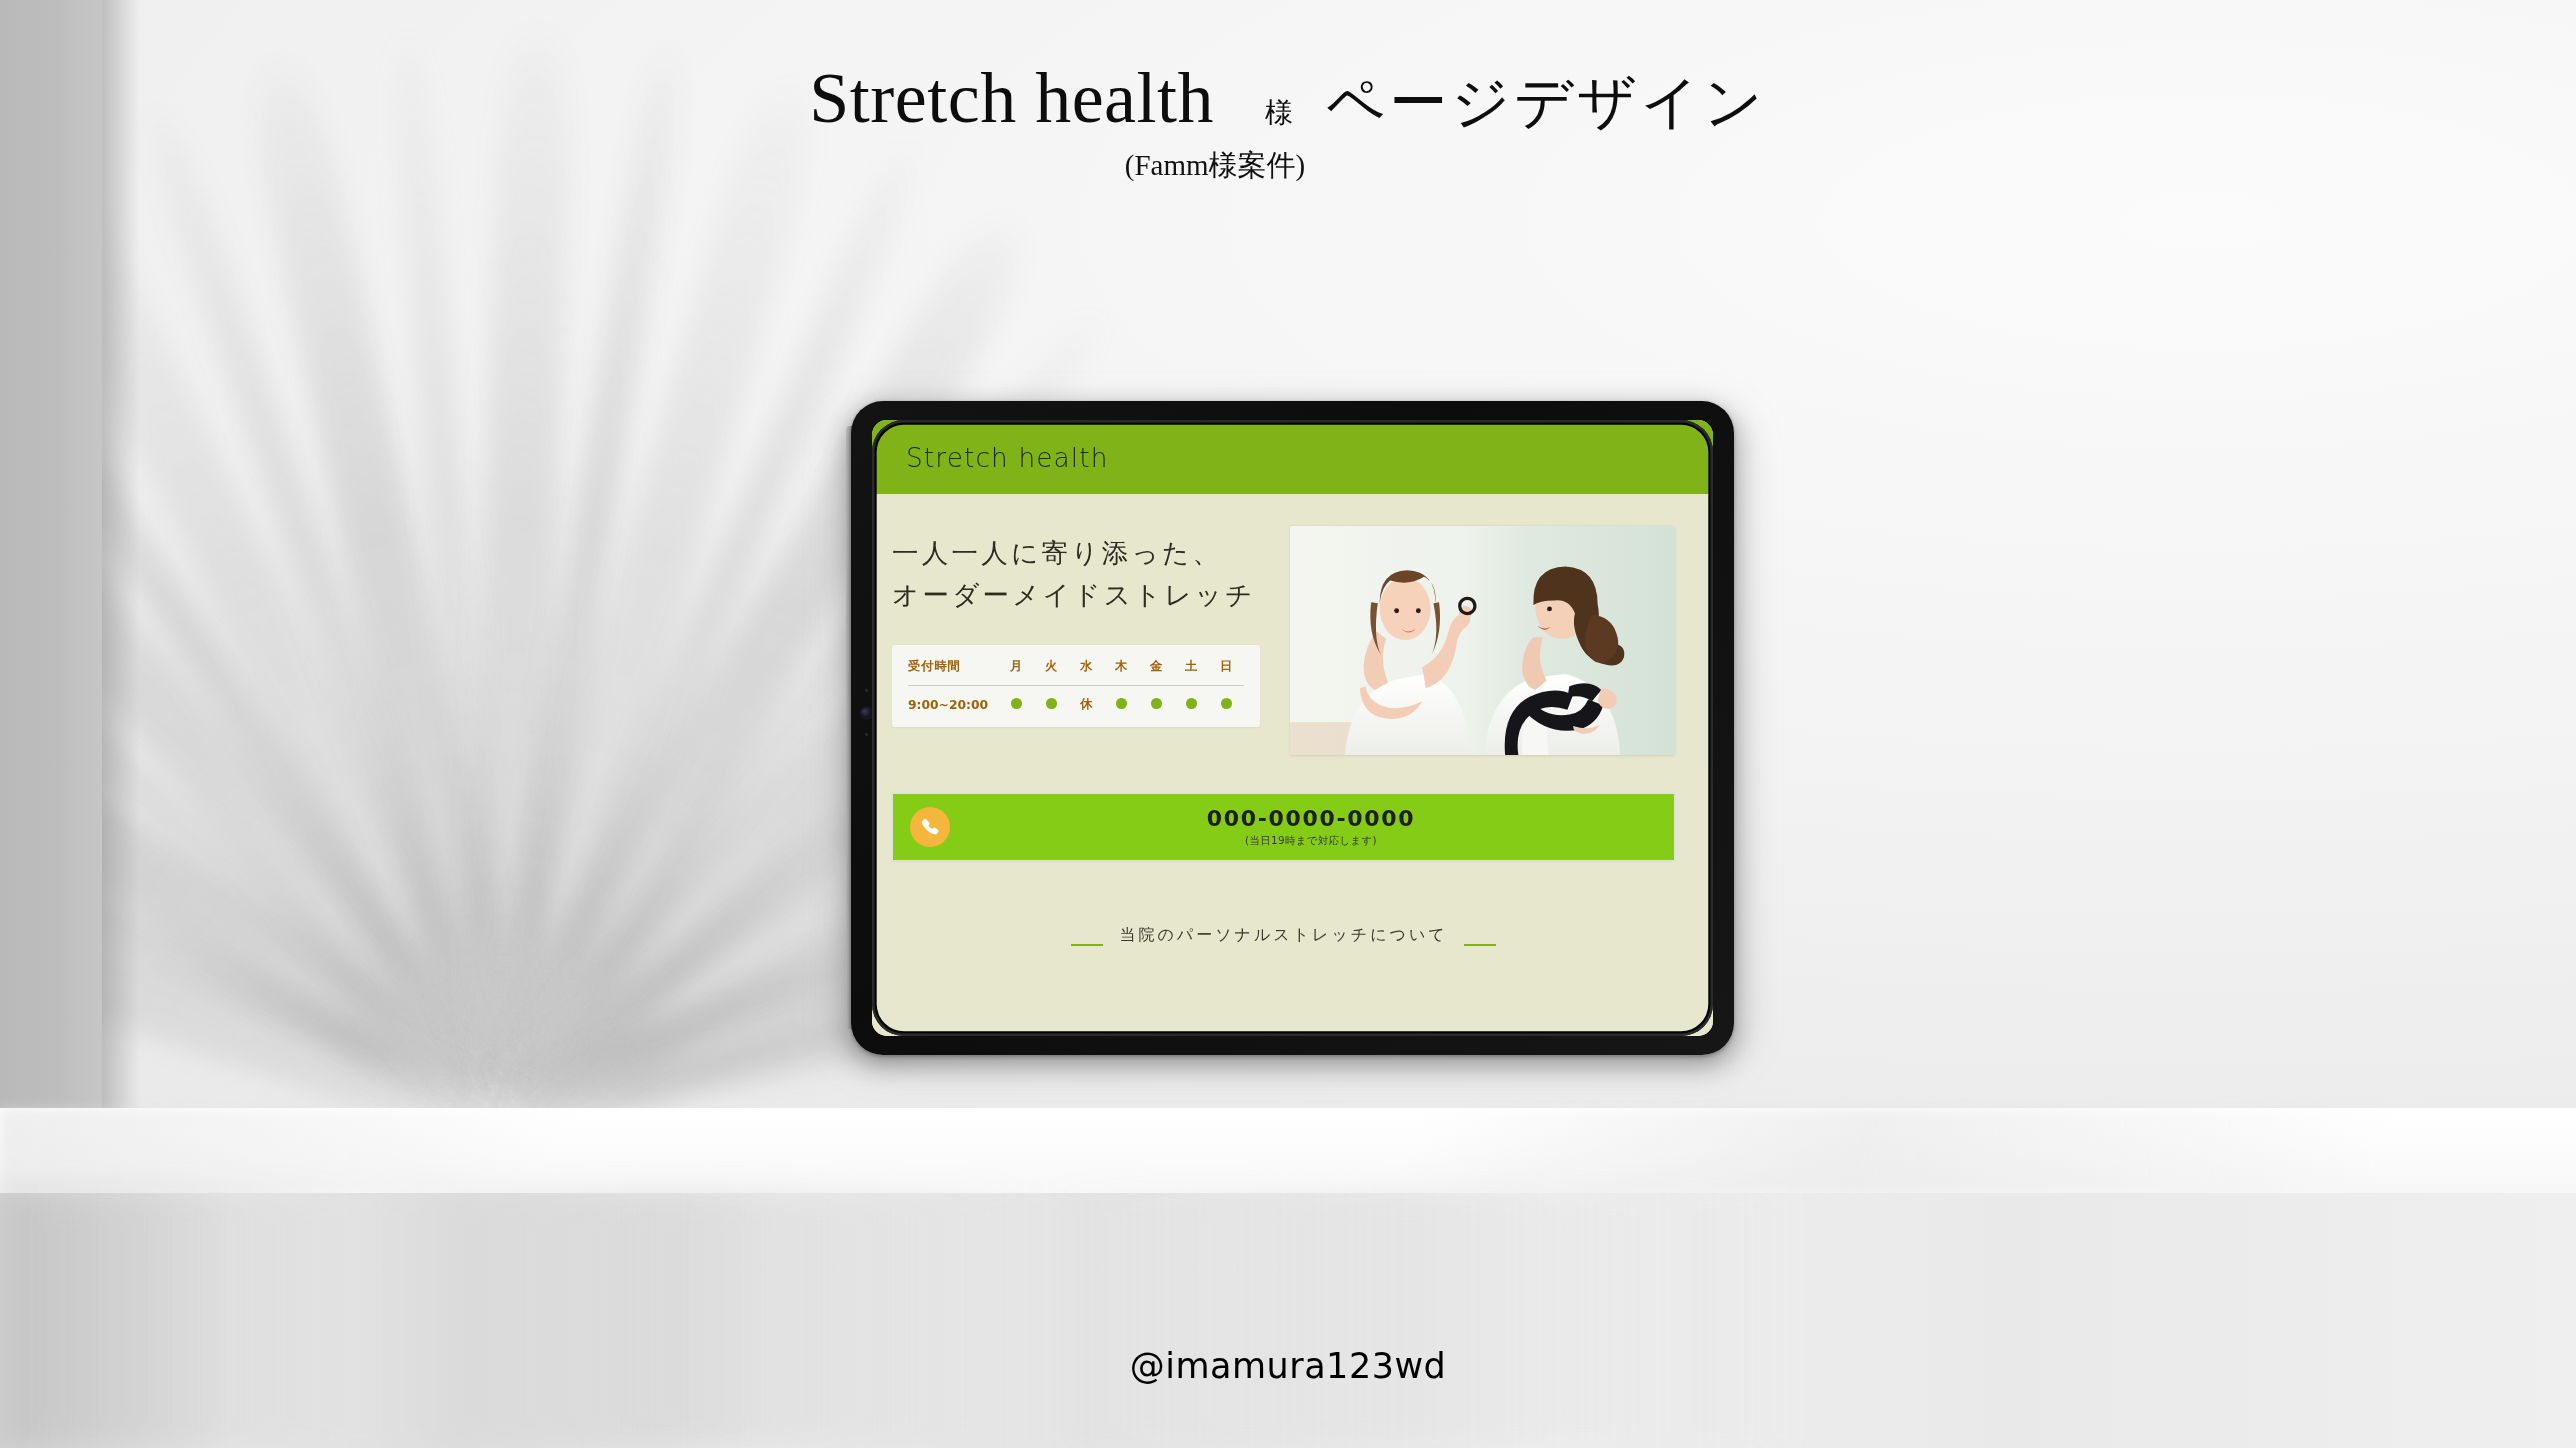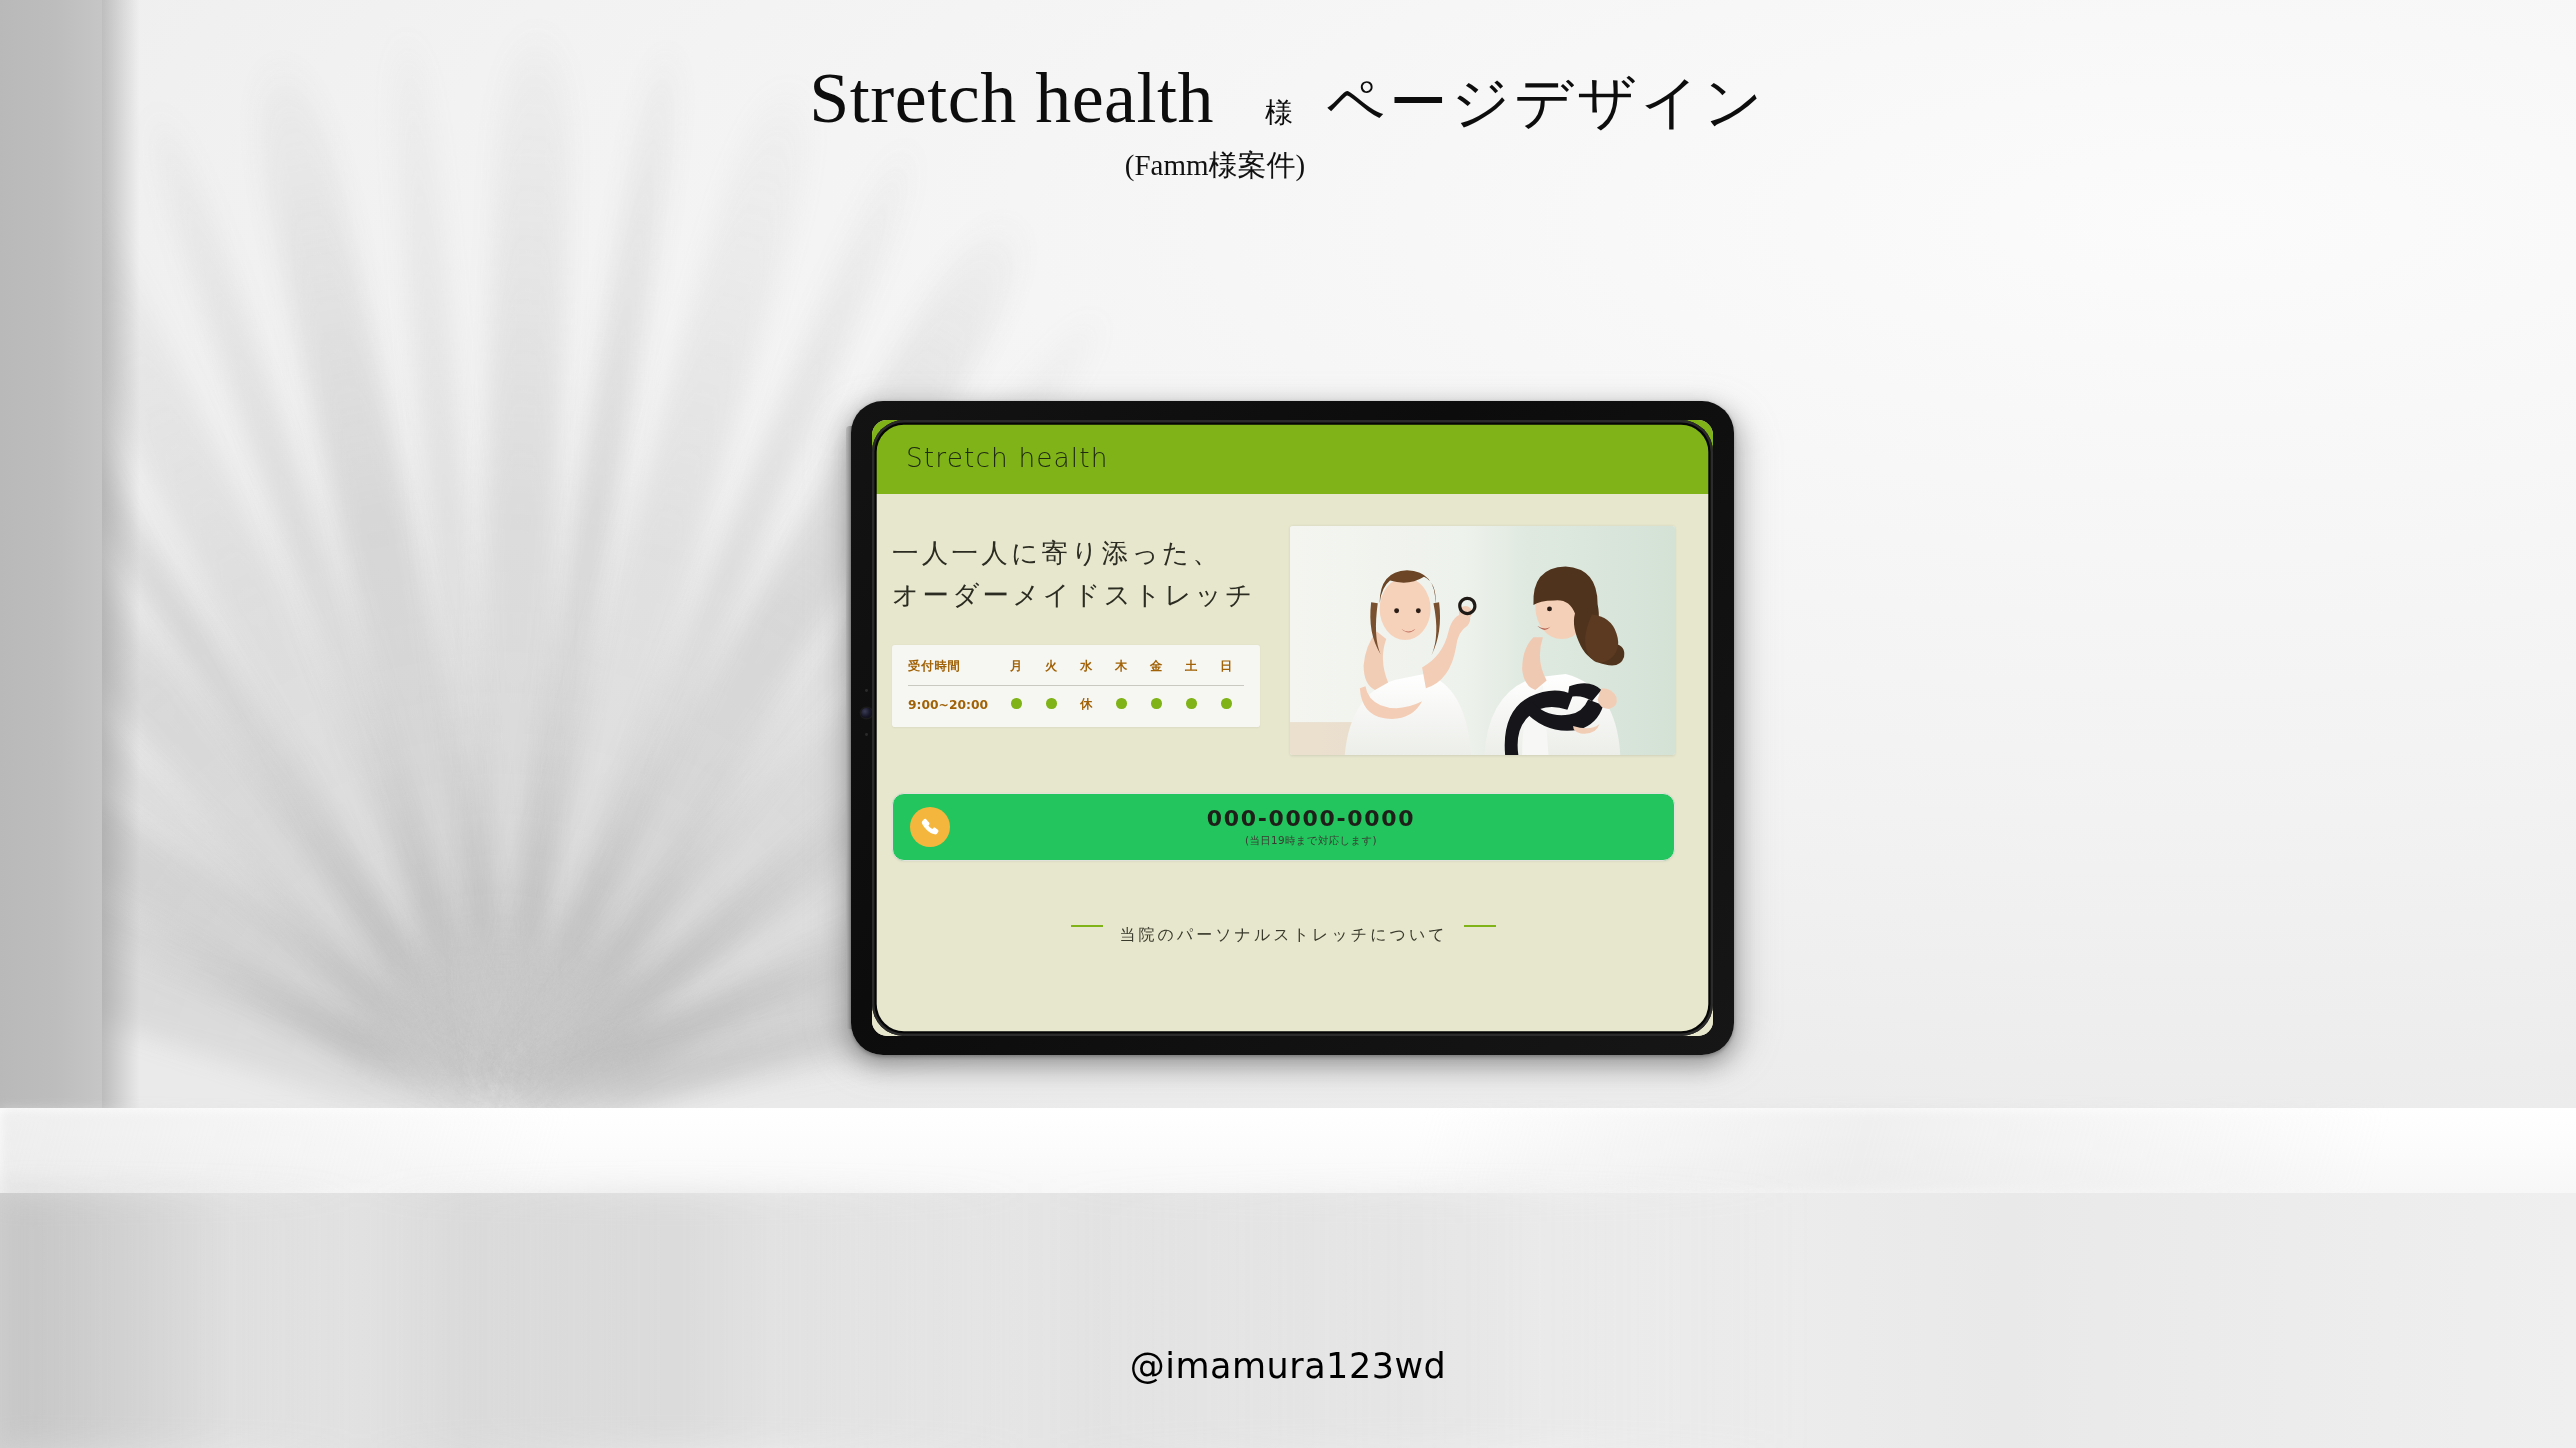--- a/index.html
+++ b/index.html
@@ -215,21 +215,21 @@
     border-radius:2.8px; overflow:hidden; position:relative;
     box-shadow:0 0.9px 2.8px rgba(0,0,0,.10);
     background:#eef1ea;
   }
   .hero-photo svg { display:block; width:100%; height:100%; }
 
   
   .cta-row { display:flex; gap:72px; margin-top:38px; }
   .cta {
     flex:1; height:68px;
-    background:#22c55e; border:0.9px solid #e2e2dc; border-radius:12px;
+    background:#84cc16; border:0.9px solid #e2e2dc; border-radius:1px;
     display:flex; align-items:center; padding:0 17px;
     box-shadow:0 0.9px 1.9px rgba(0,0,0,.05);
   }
   .cta-icon { flex:none; margin-right:15px; }
   .phone-circle {
     width:40px; height:40px; border-radius:50%;
     background:#f4b63d; display:flex; align-items:center; justify-content:center;
   }
   .line-badge {
     width:40px; height:40px; border-radius:10.4px; background:#06c755;
@@ -253,21 +253,21 @@
   }
   .cta-main.jp { letter-spacing:1.1px; font-size:19px; }
   .cta-sub {
     font-family:"DejaVu Sans", sans-serif;
     font-size:10.4px; color:#3b3b32; margin-top:3.8px; letter-spacing:0.4px;
   }
 
   
   .section-head {
     margin-top:64px;
-    display:flex; align-items:flex-start; justify-content:center; gap:16px;
+    display:flex; align-items:flex-end; justify-content:center; gap:16px;
   }
   .sh-rule { width:32px; height:1.9px; background:#7fb318; }
   .sh-text {
     font-family:"DejaVu Sans", sans-serif;
     font-size:16px; color:#3a3a2c; letter-spacing:3px;
   }
 </style>
 </head>
 <body>
 

